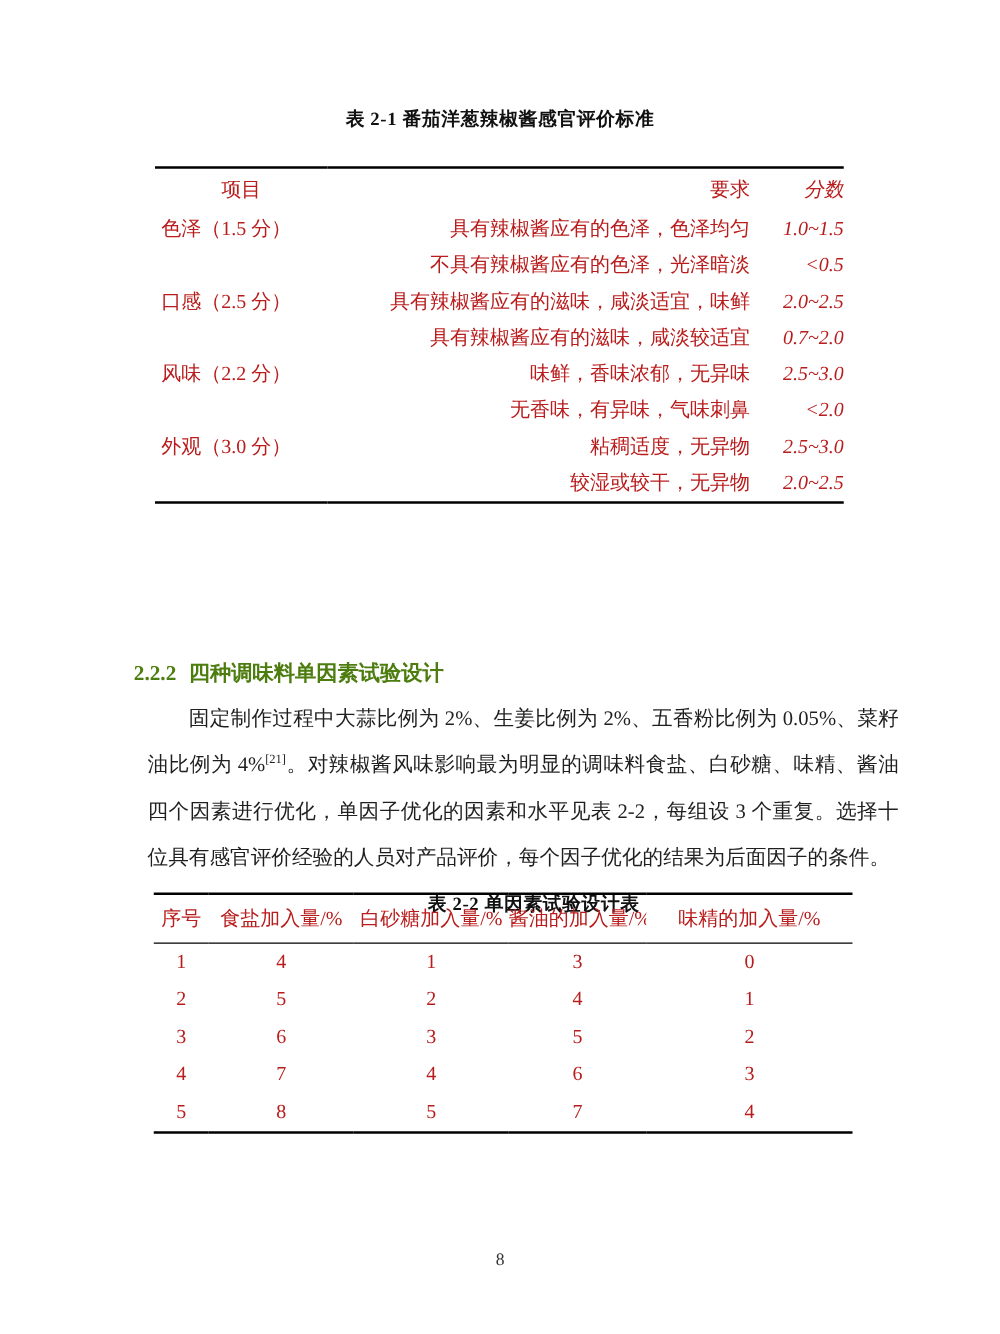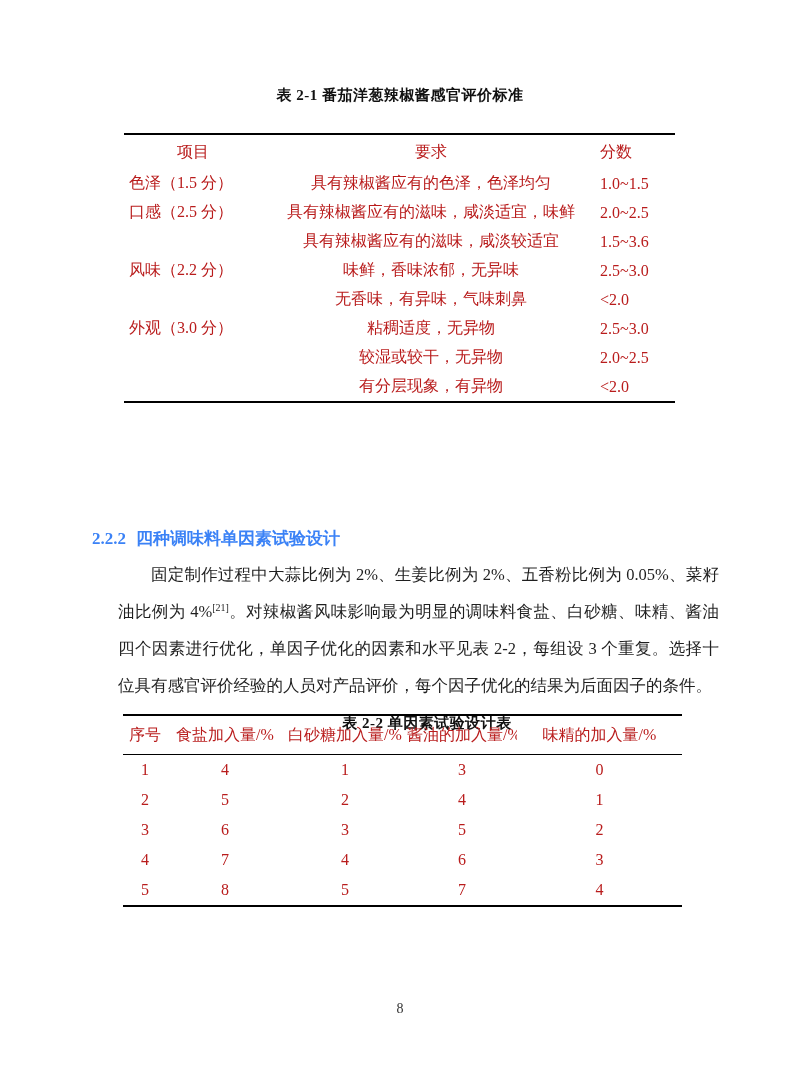--- a/index.html
+++ b/index.html
@@ -22,29 +22,29 @@
   table.doc th,table.doc td{
     padding:0;font-weight:normal;vertical-align:middle;
     white-space:nowrap;overflow:hidden;
   }
   
   #table1{left:124px;top:133px;width:551px;}
   #table1 th{height:34px;text-align:center;}
   #table1 td{height:29px;}
   #table1 .c-item{text-align:left;padding-left:5px;}
   #table1 th.c-item{text-align:center;padding-left:0;}
-  #table1 .c-req{text-align:center;}
-  #table1 .c-score{text-align:left;}
+  #table1 .c-req{text-align:right;}
+  #table1 .c-score{text-align:right;font-style:italic;}
   
   #table2{left:123px;top:714px;width:559px;}
   #table2 thead th{height:38px;text-align:center;border-bottom:1.5px solid #000;}
   #table2 td{height:30px;text-align:center;}
   #heading{
-    position:absolute;left:92px;top:527px;width:620px;
-    font-size:17px;font-weight:bold;color:#3b82f6;
+    position:absolute;left:107px;top:527px;width:620px;
+    font-size:17px;font-weight:bold;color:#4d7c0f;
   }
   #heading .h-num{margin-right:10px;}
   #paragraph{
     position:absolute;left:118px;top:556px;width:601px;
     font-size:16.5px;line-height:37px;text-align:justify;
     text-indent:33px;color:#1f1f1f;
   }
   #paragraph sup{font-size:10px;line-height:0;vertical-align:super;}
   #page-number{
     position:absolute;left:0;top:1001px;width:100%;
@@ -71,53 +71,53 @@
         <th class="c-score">分数</th>
       </tr>
     </thead>
     <tbody id="t1-body">
         <tr>
           <td class="c-item">色泽（1.5 分）</td>
           <td class="c-req">具有辣椒酱应有的色泽，色泽均匀</td>
           <td class="c-score">1.0~1.5</td>
         </tr>
         <tr>
+          <td class="c-item"></td>
+          <td class="c-req">不具有辣椒酱应有的色泽，光泽暗淡</td>
+          <td class="c-score">&lt;0.5</td>
+        </tr>
+        <tr>
           <td class="c-item">口感（2.5 分）</td>
           <td class="c-req">具有辣椒酱应有的滋味，咸淡适宜，味鲜</td>
           <td class="c-score">2.0~2.5</td>
         </tr>
         <tr>
           <td class="c-item"></td>
           <td class="c-req">具有辣椒酱应有的滋味，咸淡较适宜</td>
-          <td class="c-score">1.5~3.6</td>
+          <td class="c-score">0.7~2.0</td>
         </tr>
         <tr>
           <td class="c-item">风味（2.2 分）</td>
           <td class="c-req">味鲜，香味浓郁，无异味</td>
           <td class="c-score">2.5~3.0</td>
         </tr>
         <tr>
           <td class="c-item"></td>
           <td class="c-req">无香味，有异味，气味刺鼻</td>
           <td class="c-score">&lt;2.0</td>
         </tr>
         <tr>
           <td class="c-item">外观（3.0 分）</td>
           <td class="c-req">粘稠适度，无异物</td>
           <td class="c-score">2.5~3.0</td>
         </tr>
         <tr>
           <td class="c-item"></td>
           <td class="c-req">较湿或较干，无异物</td>
           <td class="c-score">2.0~2.5</td>
-        </tr>
-        <tr>
-          <td class="c-item"></td>
-          <td class="c-req">有分层现象，有异物</td>
-          <td class="c-score">&lt;2.0</td>
         </tr>
       </tbody>
   </table>
 
   <div id="heading">
     <span class="h-num">2.2.2</span><span>四种调味料单因素试验设计</span>
   </div>
 
   <div id="paragraph">
     <span>固定制作过程中大蒜比例为 2%、生姜比例为 2%、五香粉比例为 0.05%、菜籽油比例为 4%</span><sup>[21]</sup><span>。对辣椒酱风味影响最为明显的调味料食盐、白砂糖、味精、酱油四个因素进行优化，单因子优化的因素和水平见表 2-2，每组设 3 个重复。选择十位具有感官评价经验的人员对产品评价，每个因子优化的结果为后面因子的条件。</span>

